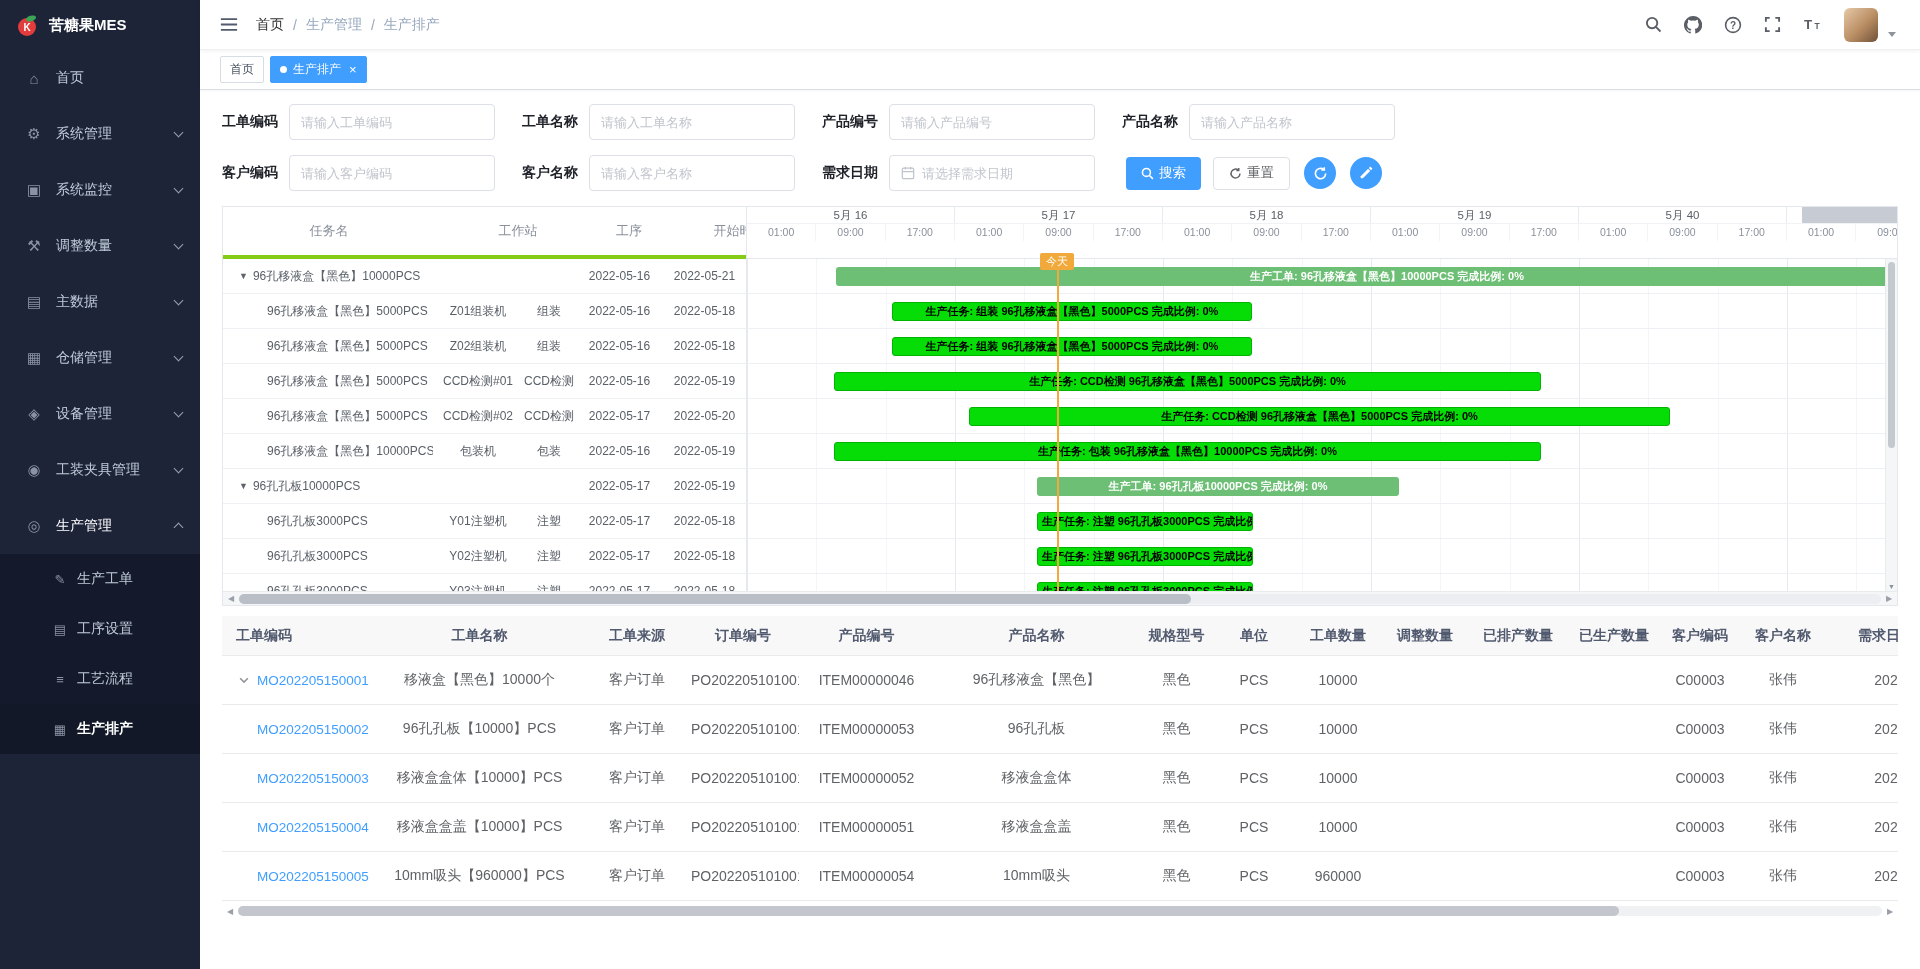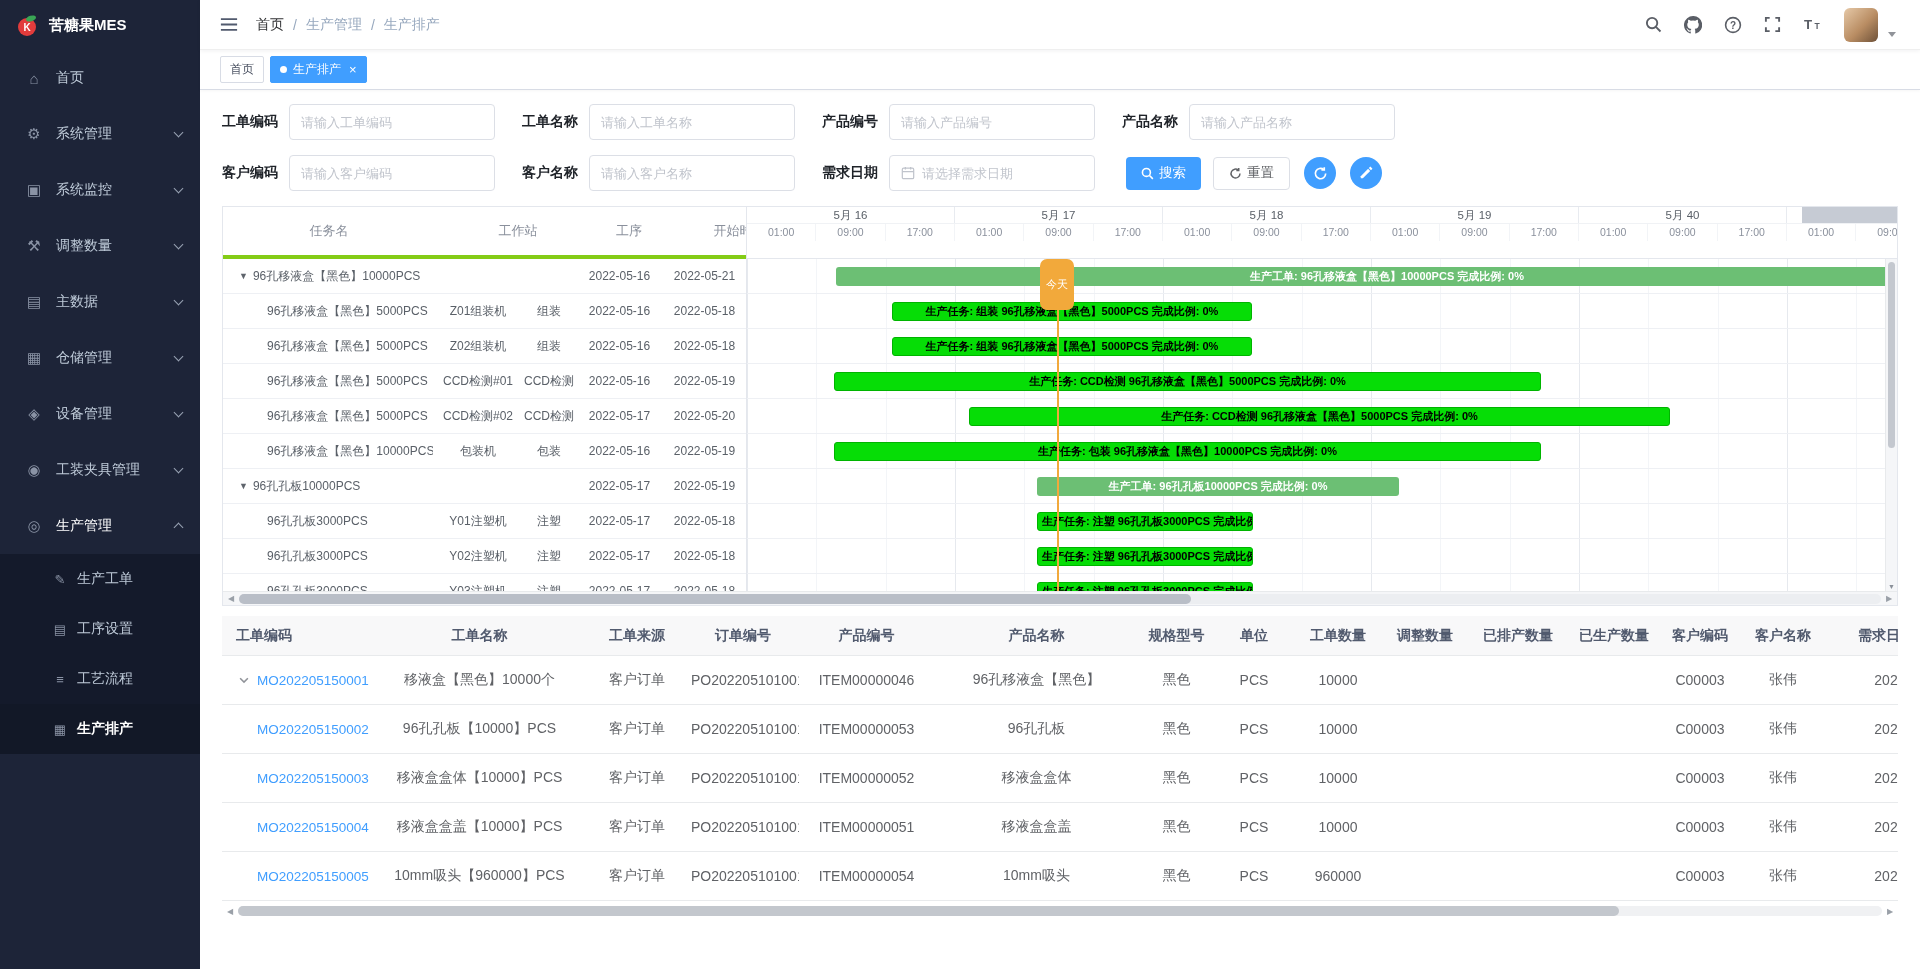--- a/index.html
+++ b/index.html
@@ -81,21 +81,21 @@
   .gr-filler{position:absolute;top:0;right:0;width:95px;height:16px;background:#c6cbd4;z-index:3;}
   .gr-body{position:relative;height:334px;width:1248px;overflow:hidden;
     background-image:repeating-linear-gradient(90deg,#e6e9ee 0 1px,transparent 1px 208px),
                      repeating-linear-gradient(90deg,#f3f5f8 0 1px,transparent 1px 69.33px);}
   .gr-row{height:35px;position:relative;border-bottom:1px solid #eef0f4;}
   .bar{position:absolute;top:8px;height:19px;border-radius:3px;font-size:11px;font-weight:bold;display:flex;align-items:center;justify-content:center;overflow:hidden;white-space:nowrap;padding:0 4px;cursor:pointer;margin-left:20px;}
   .bar.order{background:var(--bar-order);color:#fff;}
   .bar.task{background:var(--bar-task);color:#000;border:1px solid #00b400;}
   .bar.leftalign{justify-content:flex-start;}
   .today-line{position:absolute;top:52px;bottom:0;width:2px;background:var(--today);z-index:5;}
-  .today-badge{position:absolute;top:52px;transform:translateX(-50%);background:var(--today);color:#fff;font-size:11px;padding:18px 6px;border-radius:7px;z-index:6;}
+  .today-badge{position:absolute;top:46px;transform:translateX(-50%);background:var(--today);color:#fff;font-size:11px;padding:1px 6px;border-radius:2px;z-index:6;}
   .vscroll{position:absolute;top:52px;right:0;bottom:0;width:12px;background:#f5f6f8;border-left:1px solid #e8eaec;z-index:6;cursor:pointer;}
   .vthumb{position:absolute;left:2px;right:2px;top:3px;height:56%;background:#c4c8cf;border-radius:4px;}
   .varrow{position:absolute;bottom:1px;left:0;right:0;text-align:center;font-size:7px;color:#8a9099;}
 
   .hscroll{height:14px;flex:none;display:flex;align-items:center;background:#f5f6f8;border-top:1px solid #e8eaec;padding:0 2px;gap:2px;cursor:pointer;}
   .sarrow{font-size:8px;color:#9aa0a8;width:12px;text-align:center;flex:none;}
   .htrack{flex:1;height:10px;background:#eceef1;border-radius:5px;position:relative;}
   .hthumb{position:absolute;top:0;left:0;height:10px;background:#b9bec7;border-radius:5px;}
 
   

